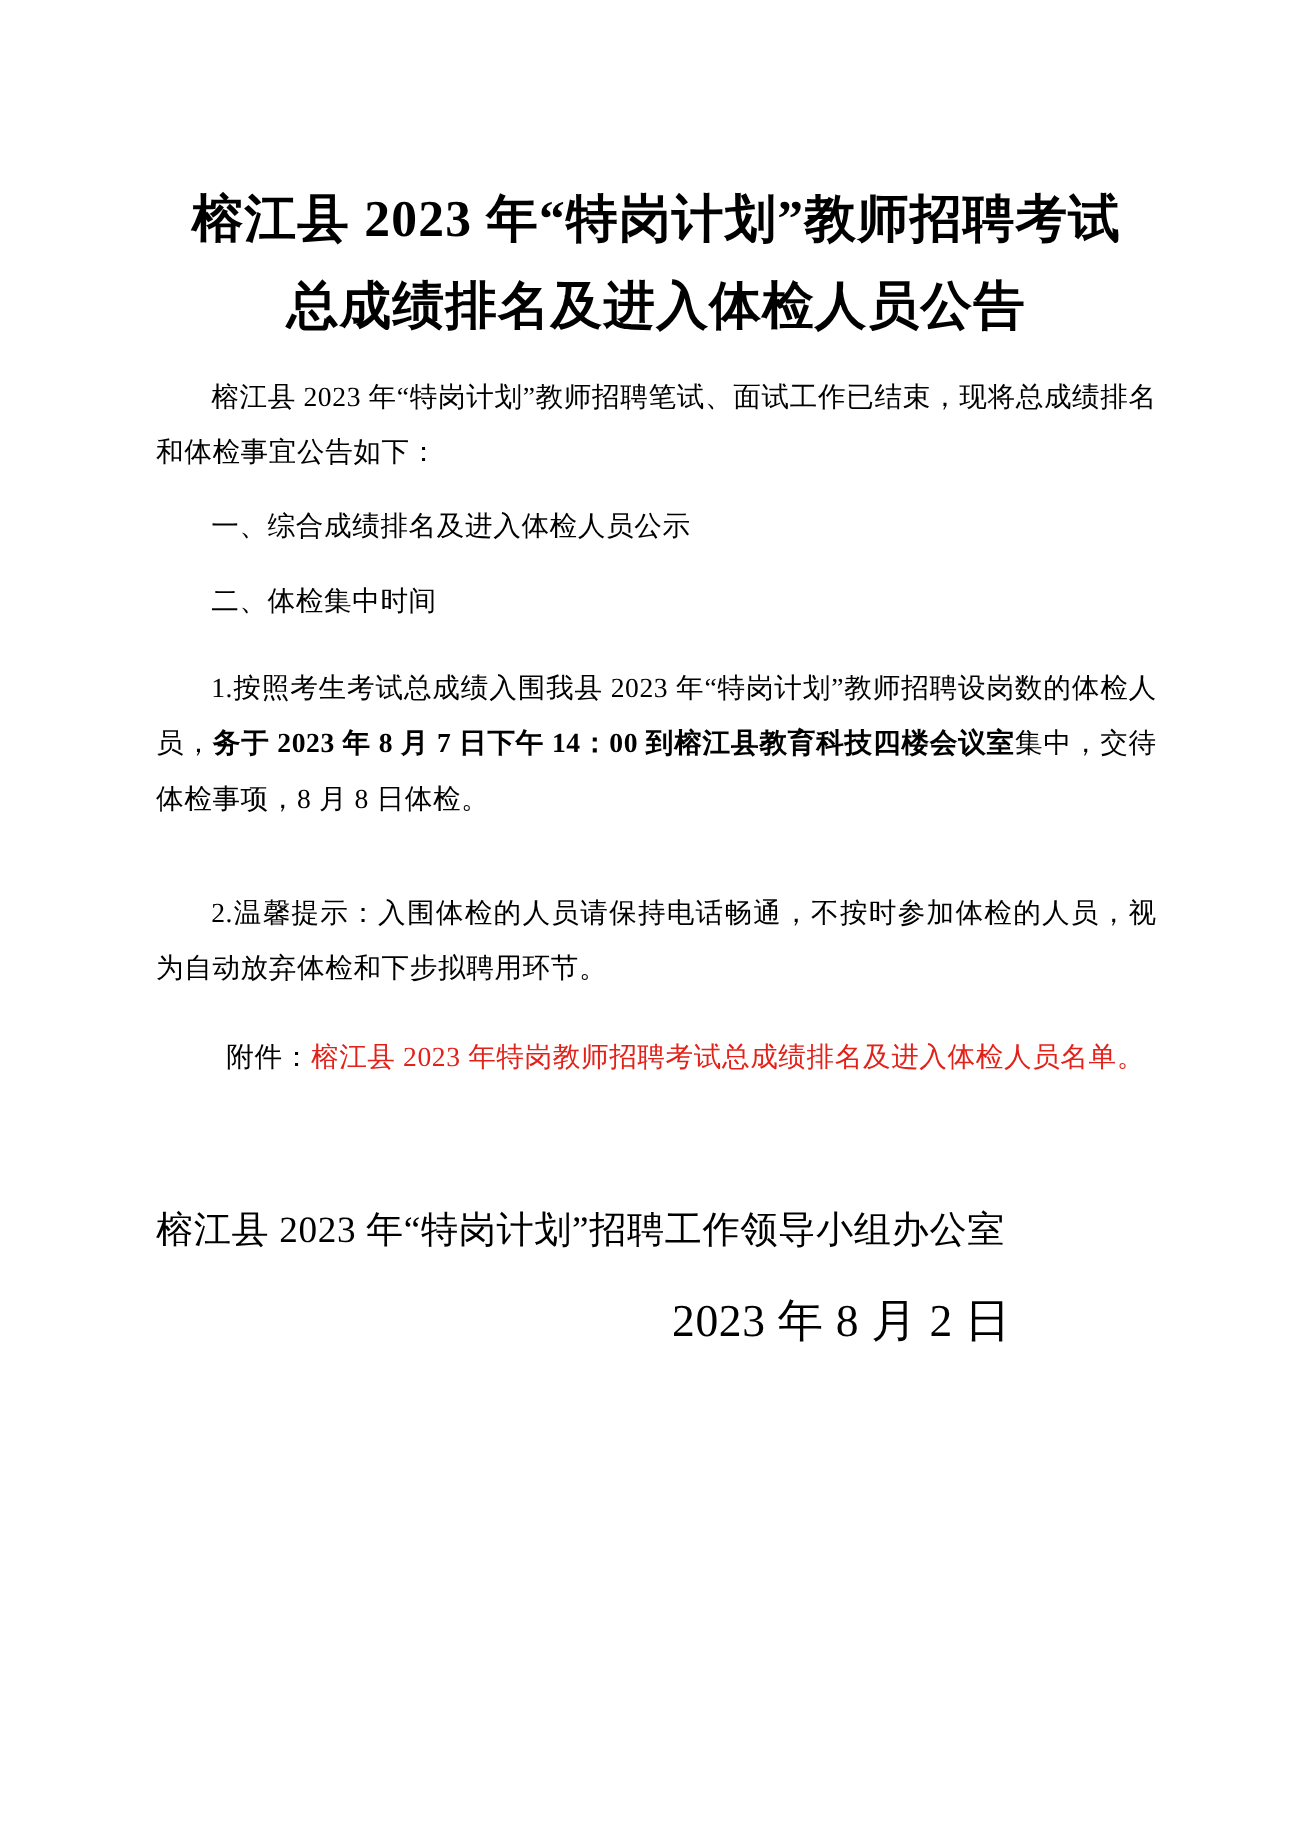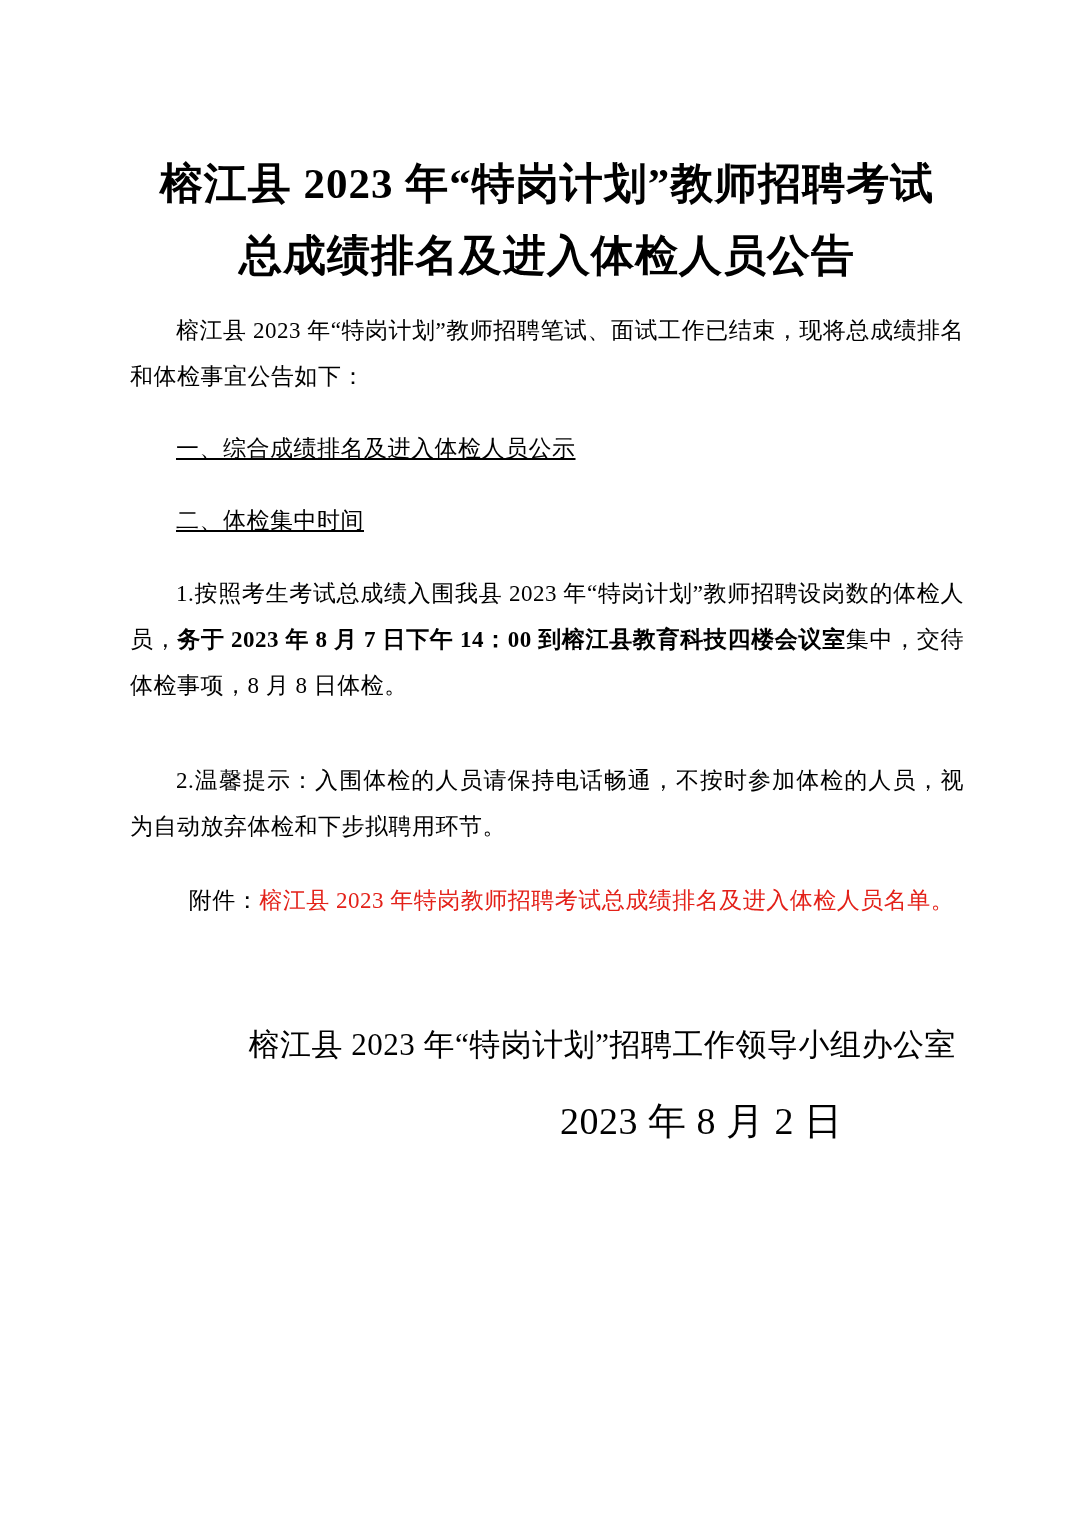--- a/index.html
+++ b/index.html
@@ -31,34 +31,34 @@
   .para {
     margin: 27px 0 0 0;
     font-size: 23px;
     line-height: 46px;
     text-align: justify;
     text-indent: 2em;
     letter-spacing: 0.5px;
     word-break: break-all;
   }
   .para.first { margin-top: 16px; }
-  .para.heading { margin-top: 26px; text-decoration: underline; }
+  .para.heading { margin-top: 16px; }
   .para.item2 { margin-top: 49px; }
   .para.attachment {
     margin-top: 28px;
     text-indent: 2.55em;
   }
   .bold-seg { font-weight: bold; }
   .red-text { color: #e32119; }
 
   .signature {
     margin: 98px 8px 0 0;
     font-size: 31px;
     line-height: 46px;
-    text-align: right;
+    text-align: left;
     text-indent: 0;
     letter-spacing: 0.5px;
   }
   .date {
     margin: 30px 0 0 430px;
     font-size: 38px;
     line-height: 46px;
     text-indent: 0;
     letter-spacing: 0.5px;
   }

